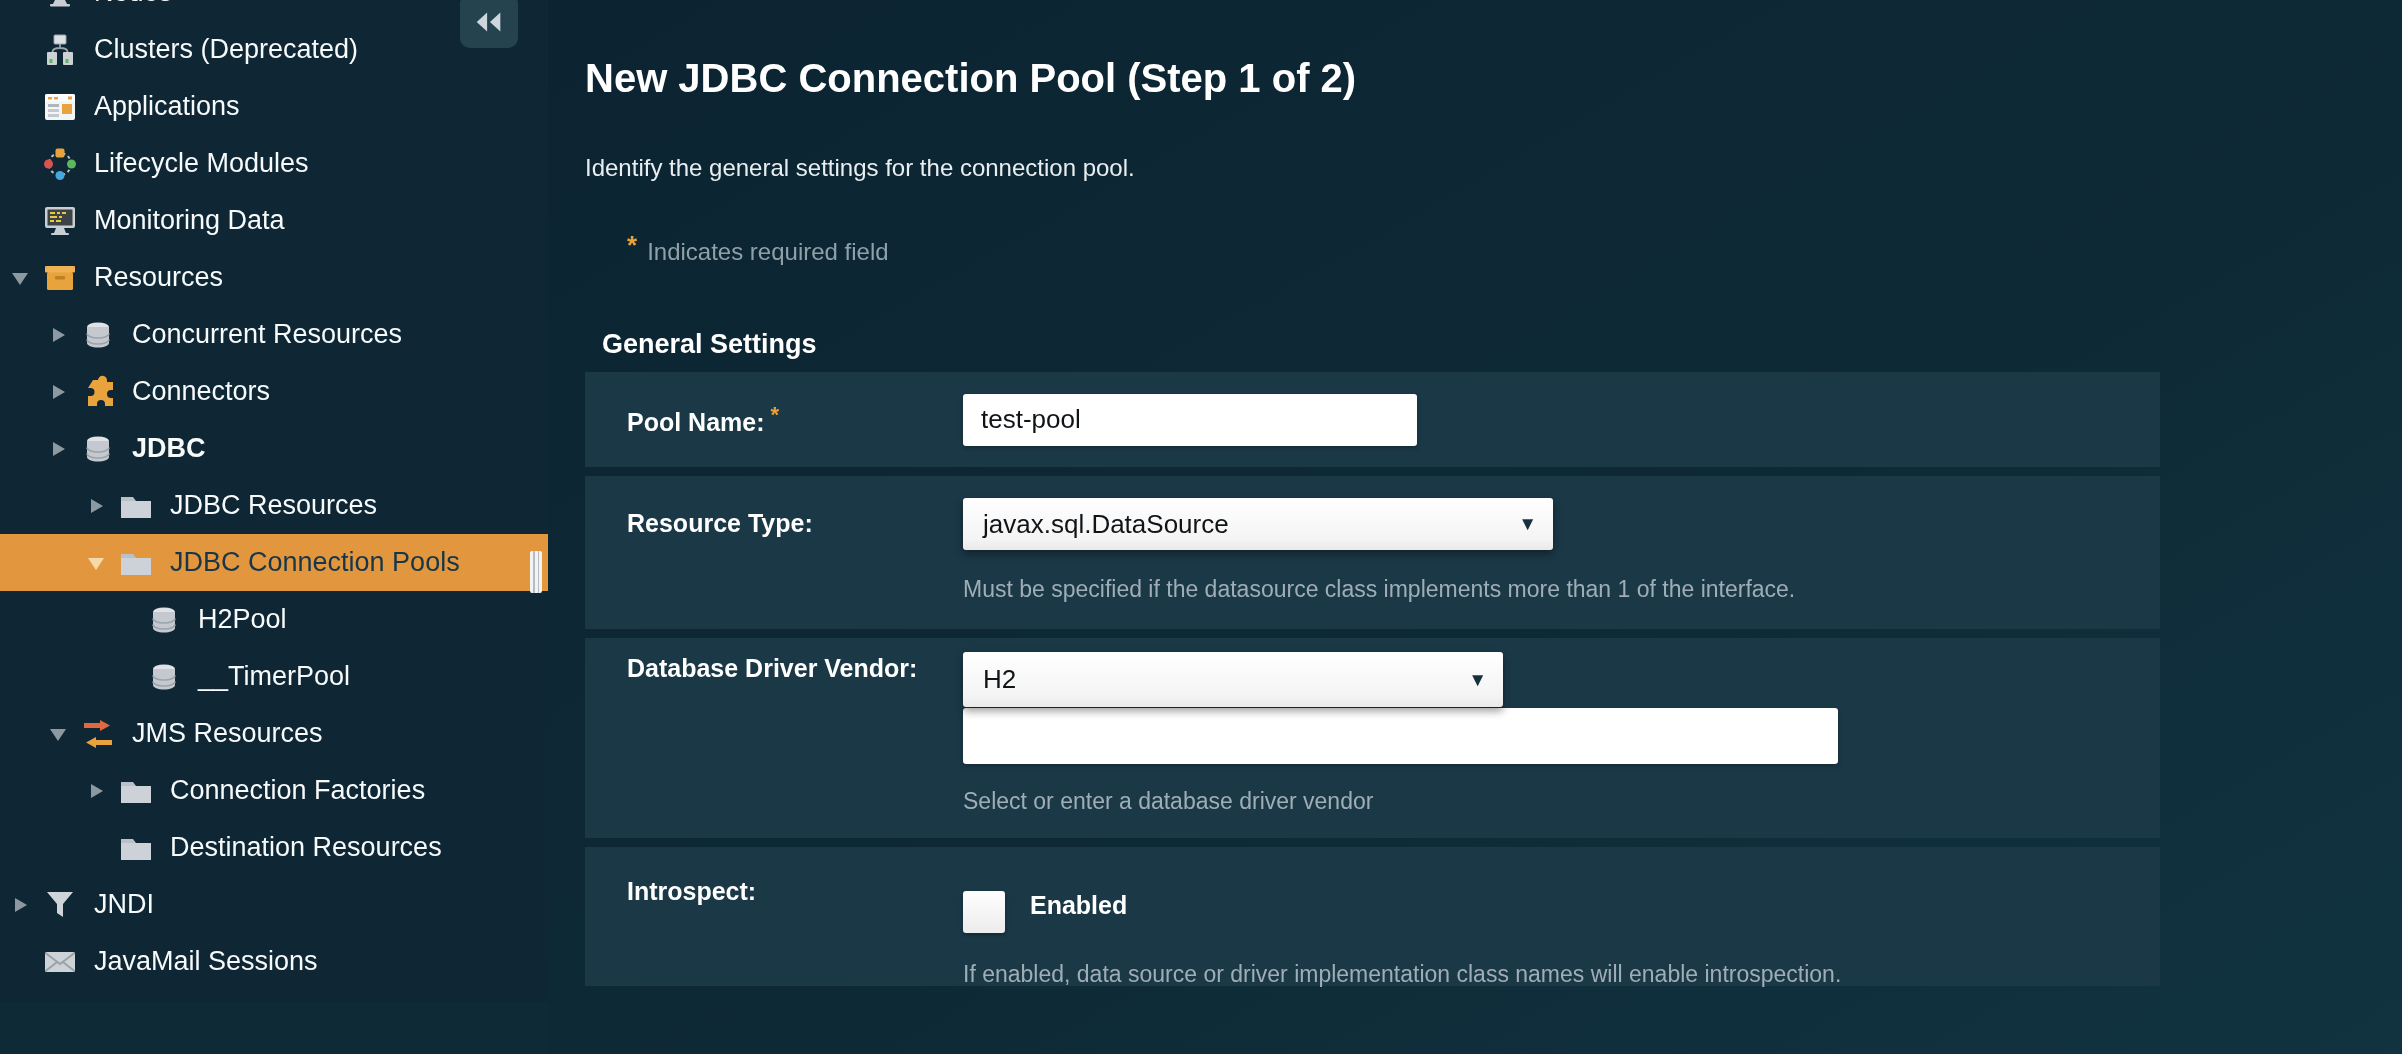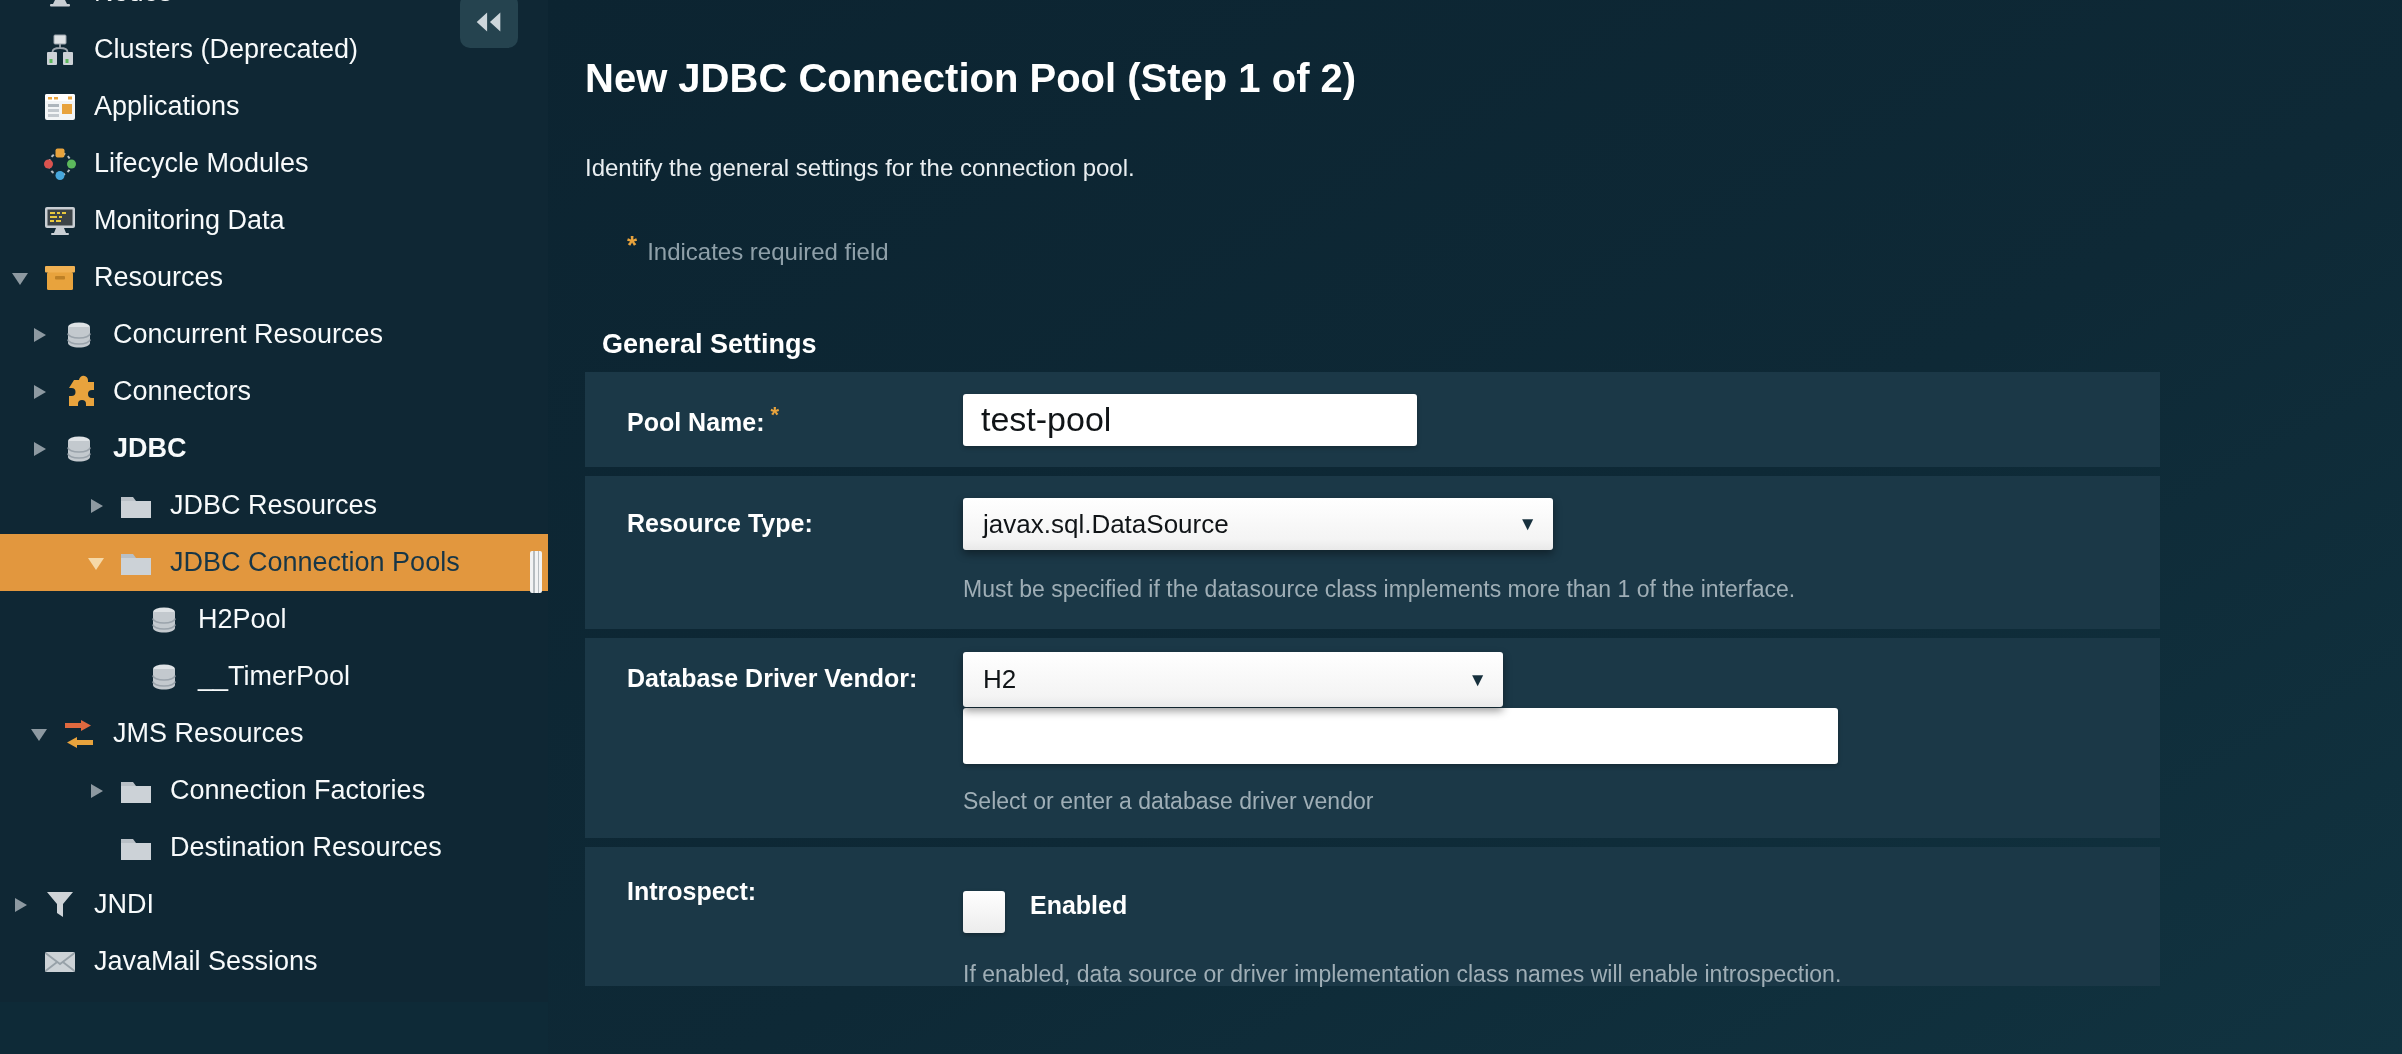--- a/index.html
+++ b/index.html
@@ -13,21 +13,21 @@
     position:absolute;left:0;top:0;width:548px;height:1002px;
     background:#0f2734;overflow:hidden;
   }
   .tree{position:absolute;top:-36px;left:0;width:548px;}
   .tree-row{
     height:57px;display:flex;align-items:center;
     font-size:27px;color:#f7fafb;white-space:nowrap;cursor:pointer;
     box-sizing:border-box;
   }
   .lvl0{padding-left:8px}
-  .lvl1{padding-left:27px}
+  .lvl1{padding-left:46px}
   .lvl2{padding-left:84px}
   .lvl3{padding-left:112px}
   .tree-row.bold{font-weight:bold;text-align:right;}
   .tree-row.selected{background:#e2973e;color:#173647;}
   .tri{flex:0 0 34px;width:34px;height:26px;display:flex;align-items:center;}
   .tri svg{width:24px;height:24px;}
   .nico{flex:0 0 36px;width:36px;height:36px;margin-right:16px;
         display:flex;align-items:center;justify-content:center;}
   .nico svg{width:36px;height:36px;}
   .collapse-btn{
@@ -52,30 +52,30 @@
   .section{position:absolute;left:37px;top:312px;margin:17px;font-size:27px;font-weight:bold;color:#ffffff;}
   .form{position:absolute;left:37px;top:372px;width:1575px;}
   .form-row{background:#1b3847;margin-bottom:9px;display:flex;box-sizing:border-box;}
   .row1{height:95px;align-items:center;}
   .row2{height:153px;}
   .row3{height:200px;}
   .row4{height:139px;}
   .lblcol{flex:0 0 378px;box-sizing:border-box;padding-left:42px;
           font-weight:bold;font-size:25px;color:#ffffff;}
   .row2 .lblcol{padding-top:33px;}
-  .row3 .lblcol{padding-top:26px;}
+  .row3 .lblcol{padding-top:16px;}
   .row4 .lblcol{padding-top:30px;}
   .ctlcol{flex:1;}
   .row2 .ctlcol{padding-top:22px;}
   .row3 .ctlcol{padding-top:14px;}
   .row4 .ctlcol{padding-top:16px;}
   .lblcol sup{color:#e8a33d;font-size:22px;margin-left:6px;}
   .text-input{
     border:none;border-radius:3px;background:#ffffff;
-    font-family:"Liberation Sans", sans-serif;font-size:34px;color:#101417;
+    font-family:"Liberation Sans", sans-serif;font-size:26px;color:#101417;
     padding:0 18px;box-sizing:border-box;box-shadow:0 2px 4px rgba(0,0,0,.25);
   }
   .pool-input{width:454px;height:52px;}
   .driver-input{display:block;width:875px;height:56px;margin-top:1px;}
   .select-box{
     position:relative;border-radius:3px;cursor:pointer;
     background:linear-gradient(#ffffff,#f4f4f4 80%,#e9e9e9);
     box-shadow:0 4px 8px rgba(0,0,0,.4);
     display:flex;align-items:center;
     padding:0 50px 0 20px;box-sizing:border-box;

